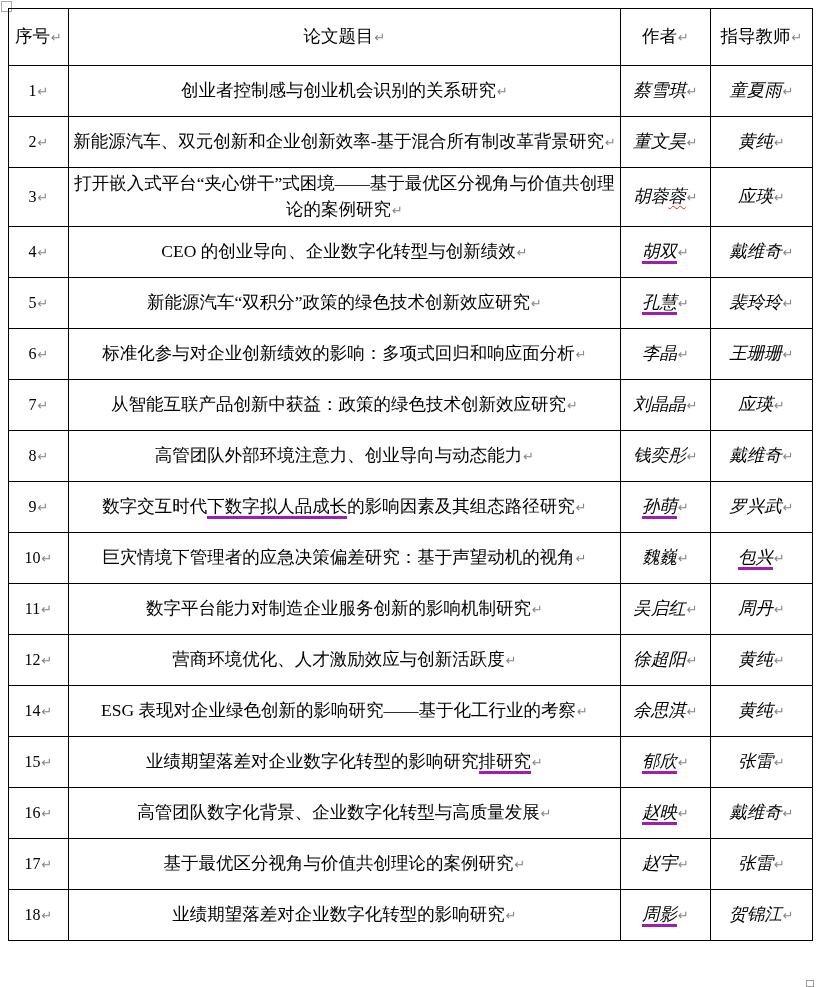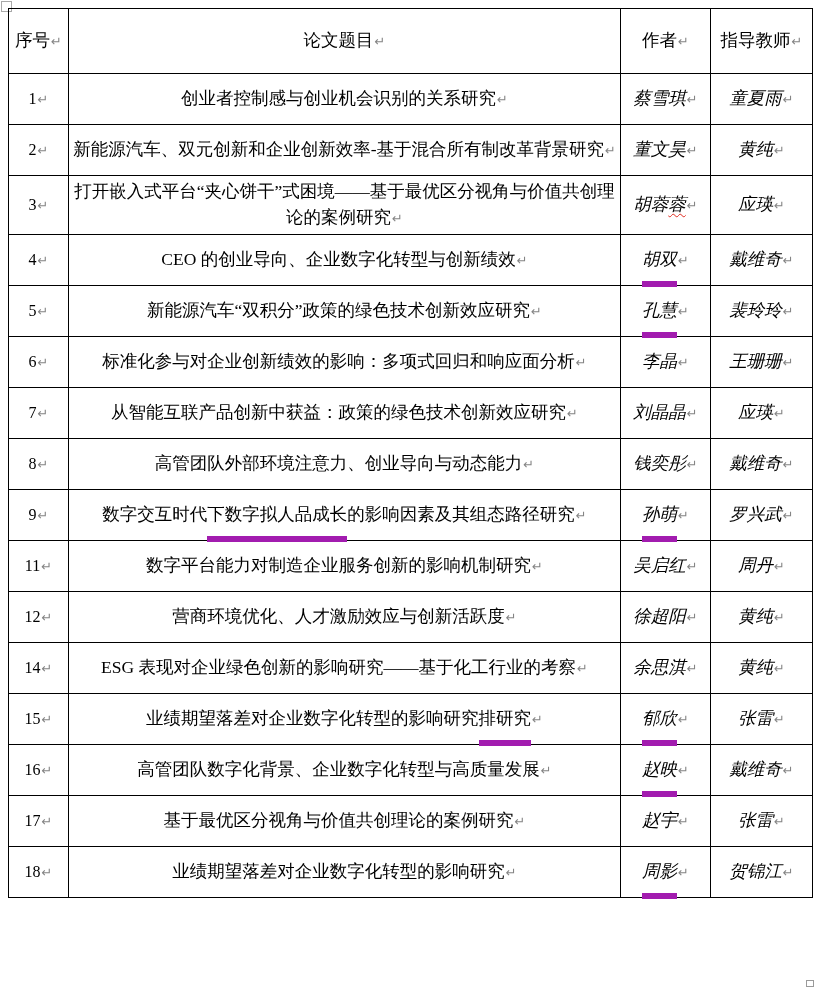--- a/index.html
+++ b/index.html
@@ -7,29 +7,29 @@
        font-family:"Liberation Serif","DejaVu Serif",serif;color:#000;}
   .page{position:absolute;inset:0;}
   .handle-tl{position:absolute;left:1px;top:1px;width:9px;height:9px;
              border:1px solid #a9a9a9;background:#fff;}
   .handle-br{position:absolute;left:806px;top:980px;width:6px;height:5px;
              border:1px solid #9a9a9a;background:#fff;}
   table.tbl{position:absolute;left:8px;top:8px;width:804px;
             border-collapse:collapse;table-layout:fixed;}
   .tbl th,.tbl td{border:1.5px solid #000;text-align:center;vertical-align:middle;
             font-weight:normal;padding:2px 2px;line-height:26px;}
-  .tbl thead tr{height:65px;}
+  .tbl thead tr{height:57px;}
   .tbl tbody tr{height:51px;}
   .fz-head{font-size:17.5px;}
   .c-no{font-size:16px;}
   .c-title{font-size:17.5px;}
   .c-author,.c-advisor{font-size:17.5px;font-style:italic;}
   .pm{color:#858585;font-size:13px;margin-left:1px;
       font-family:"DejaVu Sans",sans-serif;}
-  .ulb{border-bottom:6px solid #a21caf;padding-bottom:12px;}
+  .ulb{border-bottom:3px solid #a21caf;padding-bottom:0px;}
   .sqr{text-decoration:underline;text-decoration-style:wavy;
        text-decoration-color:#e02b20;text-decoration-thickness:1px;
        text-underline-offset:3px;}
 </style>
 </head>
 <body>
 
 <div class="page">
 
   <div class="handle-tl"></div>
@@ -106,20 +106,26 @@
     <td class="c-advisor"><span>戴维奇</span><span class="ulb"></span><span class="pm">↵</span></td>
   </tr>
 
   <tr>
     <td class="c-no"><span>9</span><span class="pm">↵</span></td>
     <td class="c-title"><span>数字交互时代</span><span class="ulb">下数字拟人品成长</span><span>的影响因素及其组态路径研究</span><span class="pm">↵</span></td>
     <td class="c-author"><span></span><span class="sqr"></span><span class="ulb">孙萌</span><span class="pm">↵</span></td>
     <td class="c-advisor"><span>罗兴武</span><span class="ulb"></span><span class="pm">↵</span></td>
   </tr>
 
+  <tr>
+    <td class="c-no"><span>10</span><span class="pm">↵</span></td>
+    <td class="c-title"><span>巨灾情境下管理者的应急决策偏差研究：基于声望动机的视角</span><span class="ulb"></span><span></span><span class="pm">↵</span></td>
+    <td class="c-author"><span>魏巍</span><span class="sqr"></span><span class="ulb"></span><span class="pm">↵</span></td>
+    <td class="c-advisor"><span></span><span class="ulb">包兴</span><span class="pm">↵</span></td>
+  </tr>
 
   <tr>
     <td class="c-no"><span>11</span><span class="pm">↵</span></td>
     <td class="c-title"><span>数字平台能力对制造企业服务创新的影响机制研究</span><span class="ulb"></span><span></span><span class="pm">↵</span></td>
     <td class="c-author"><span>吴启红</span><span class="sqr"></span><span class="ulb"></span><span class="pm">↵</span></td>
     <td class="c-advisor"><span>周丹</span><span class="ulb"></span><span class="pm">↵</span></td>
   </tr>
 
   <tr>
     <td class="c-no"><span>12</span><span class="pm">↵</span></td>

